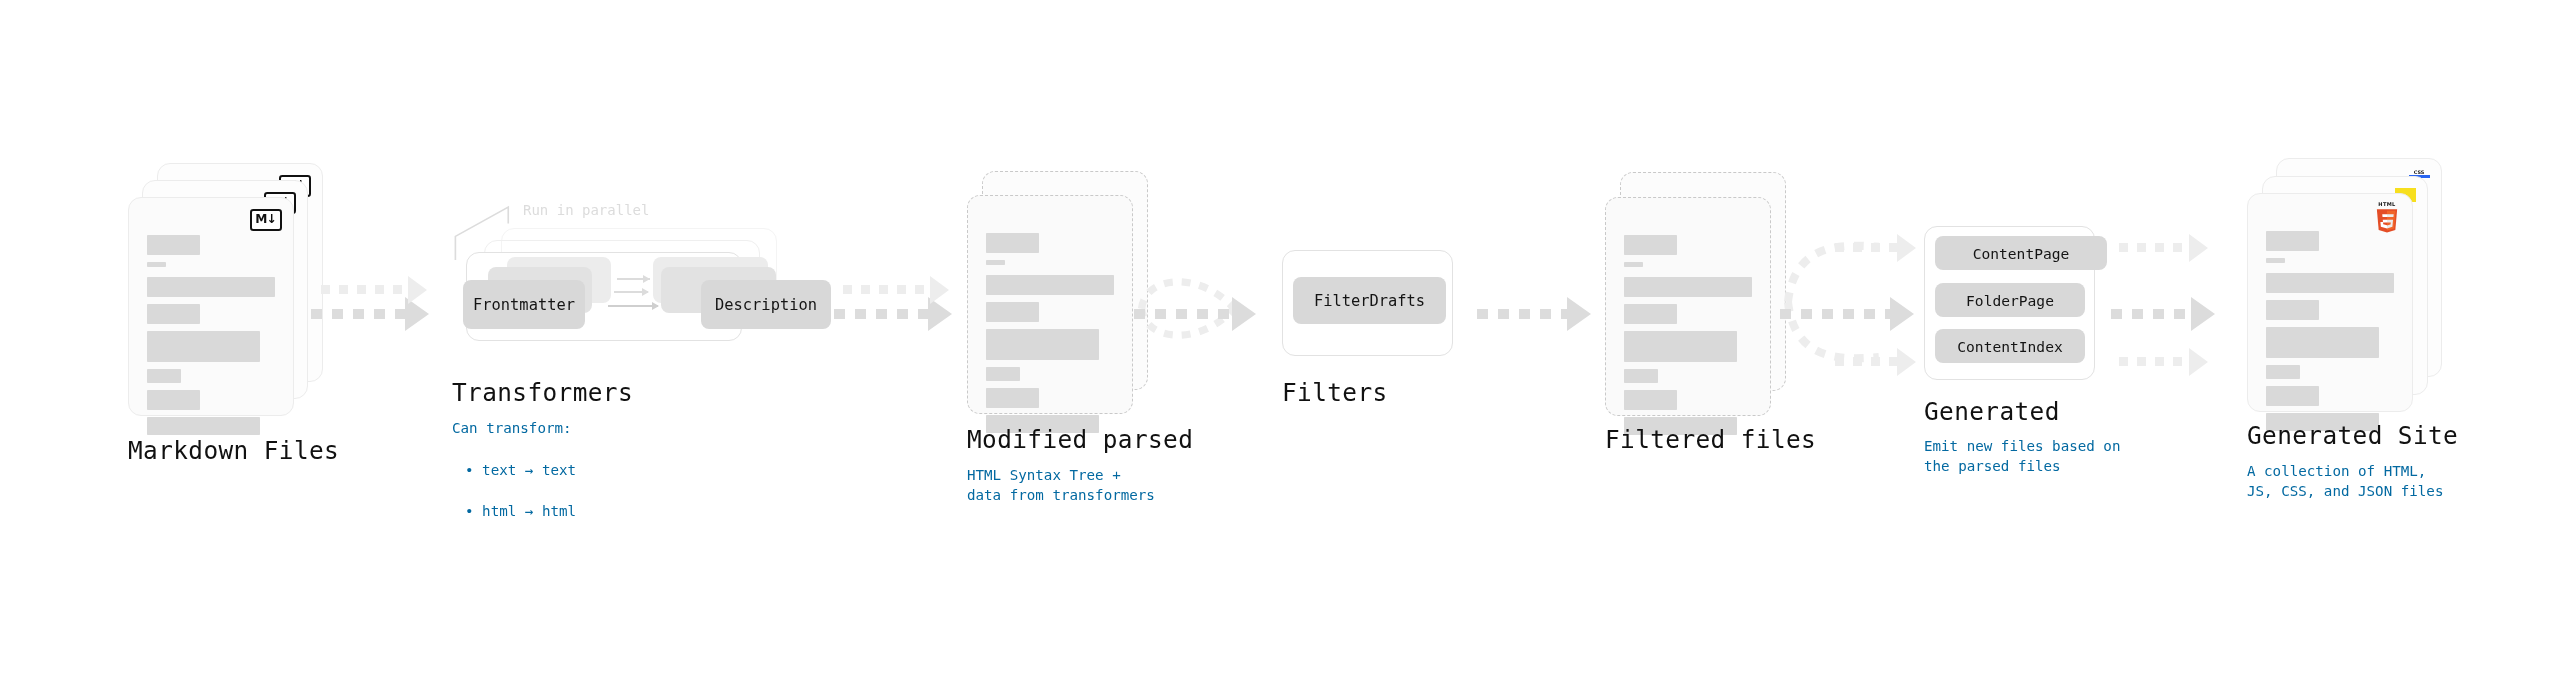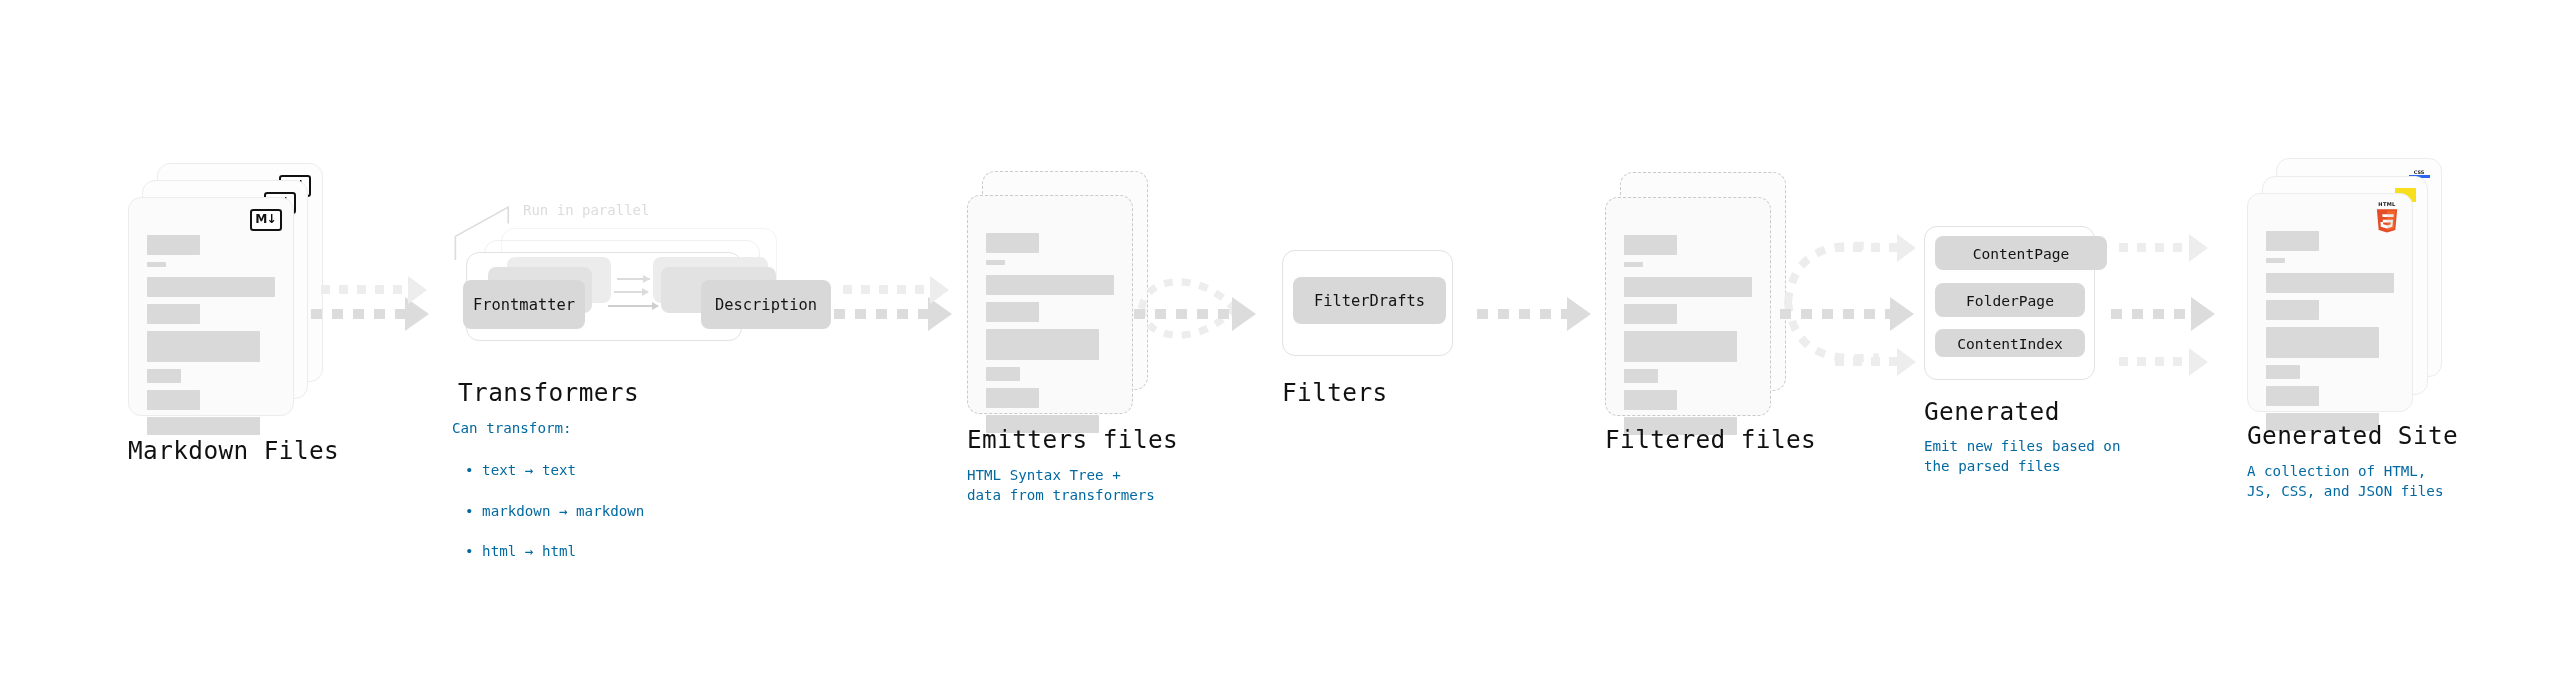--- a/index.html
+++ b/index.html
@@ -153,30 +153,27 @@
   <div class="pill l2" style="left:488px;top:267px;width:104px;height:46px;"></div>
   <div class="pill l2" style="left:661px;top:267px;width:115px;height:46px;"></div>
 
   <div class="mini-arrow" style="left:617px;top:278px;width:32.5px;"></div>
   <div class="mini-arrow" style="left:614px;top:291px;width:34px;"></div>
   <div class="mini-arrow dark" style="left:608px;top:305px;width:50px;"></div>
 
   <div class="pill" style="left:463px;top:280px;width:122px;height:49px;">Frontmatter</div>
   <div class="pill" style="left:660px;top:280px;width:130px;height:49px;margin-left:41px;">Description</div>
 
-  <div class="abs stage-title" style="left:452px;top:378px;margin-left:6px;">Transformers</div>
+  <div class="abs stage-title" style="left:452px;top:378px;">Transformers</div>
   <div class="abs stage-desc" style="left:452px;top:418px;">Can transform:</div>
   <div class="abs" style="left:465px;top:440px;">
     <div class="stage-desc">
       <span>•&nbsp;</span><span>text → text</span>
     </div>
     <div class="stage-desc">
-      <span>•&nbsp;</span><span>markdown → markdown</span>
-    </div>
-    <div class="stage-desc">
       <span>•&nbsp;</span><span>html → html</span>
     </div>
   </div>
 
   <div class="flow" style="left:834px;top:297px;width:118px;height:34px;">
     <div class="dashes"></div>
       <div class="head"></div>
   </div>
   <div class="flow light" style="left:843px;top:276px;width:106px;height:28px;">
     <div class="dashes"></div>
@@ -189,21 +186,21 @@
       <div class="ln" style="width:53px;height:19.5px;"></div>
       <div class="ln" style="width:18.7px;height:5.7px;margin-bottom:9.8px;"></div>
       <div class="ln" style="width:100%;height:19.5px;"></div>
       <div class="ln" style="width:53px;height:19.5px;"></div>
       <div class="ln" style="width:88%;height:31px;"></div>
       <div class="ln" style="width:34px;height:14px;"></div>
       <div class="ln" style="width:53px;height:19.5px;"></div>
       <div class="ln" style="width:88%;height:18px;"></div>
     </div>
   </div>
-  <div class="abs stage-title" style="left:967px;top:425px;">Emitters files</div>
+  <div class="abs stage-title" style="left:967px;top:425px;">Modified parsed</div>
   <div class="abs stage-desc" style="left:967px;top:465px;">HTML Syntax Tree +
 data from transformers</div>
 
   <svg class="abs" style="left:1138px;top:268px;" width="122" height="81" viewBox="0 0 150 100">
     <path d="M4 50 C 10 6, 80 6, 118 50" fill="none" stroke="#ededed" stroke-width="9" stroke-dasharray="11 11"></path>
     <path d="M4 50 C 10 94, 80 94, 118 50" fill="none" stroke="#ededed" stroke-width="9" stroke-dasharray="11 11"></path>
   </svg>
   <div class="flow" style="left:1134px;top:297px;width:122px;height:34px;">
     <div class="dashes"></div>
       <div class="head"></div>
@@ -246,21 +243,21 @@
       <div class="head"></div>
   </div>
   <div class="flow light" style="left:1835px;top:348px;width:81px;height:28px;">
     <div class="dashes"></div>
       <div class="head"></div>
   </div>
 
   <div class="gbox" style="left:1924px;top:226px;width:171px;height:154px;"></div>
   <div class="pill" style="left:1935px;top:236px;width:172px;height:34px;font-size:14.6px;">ContentPage</div>
   <div class="pill" style="left:1935px;top:283px;width:150px;height:34px;font-size:14.6px;">FolderPage</div>
-  <div class="pill" style="left:1935px;top:329px;width:150px;height:28px;font-size:14.6px;">ContentIndex</div>
+  <div class="pill" style="left:1935px;top:329px;width:150px;height:34px;font-size:14.6px;">ContentIndex</div>
   <div class="abs stage-title" style="left:1924px;top:397px;">Generated</div>
   <div class="abs stage-desc" style="left:1924px;top:436px;">Emit new files based on
 the parsed files</div>
 
   <div class="flow light" style="left:2119px;top:234px;width:89px;height:28px;">
     <div class="dashes"></div>
       <div class="head"></div>
   </div>
   <div class="flow" style="left:2111px;top:297px;width:104px;height:34px;">
     <div class="dashes"></div>

